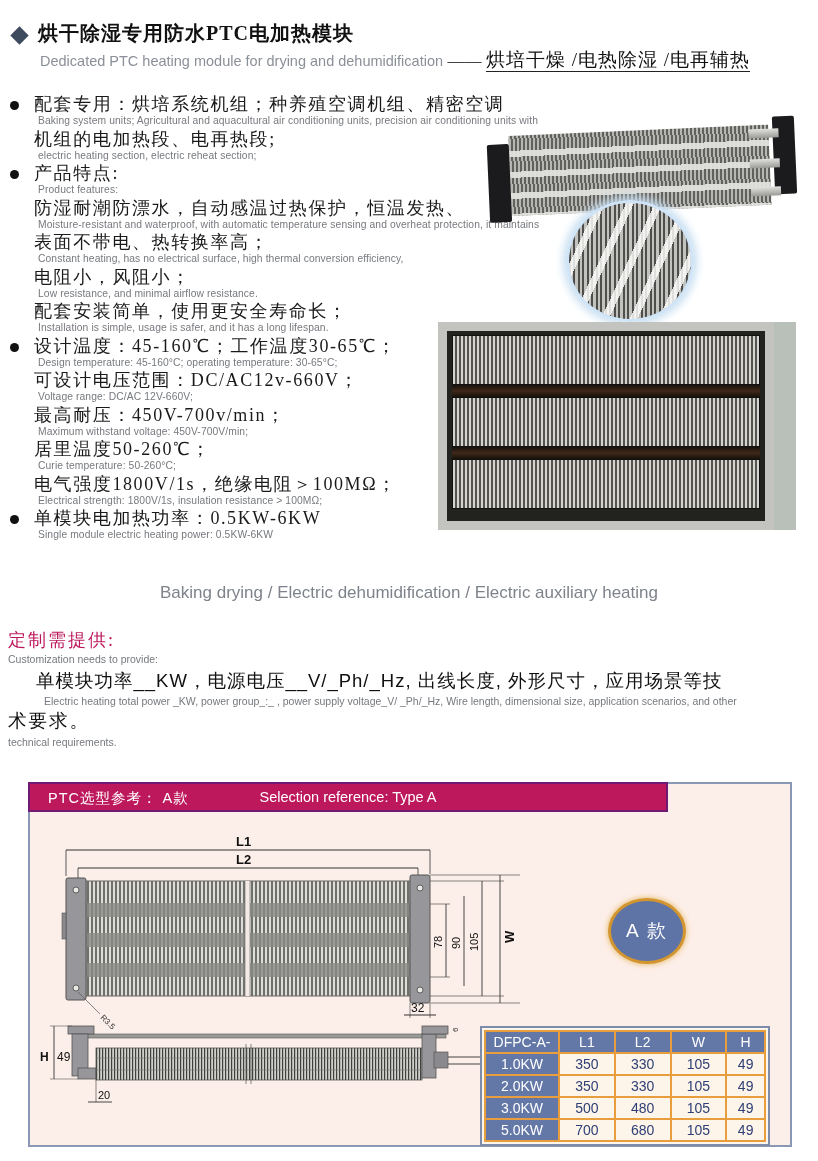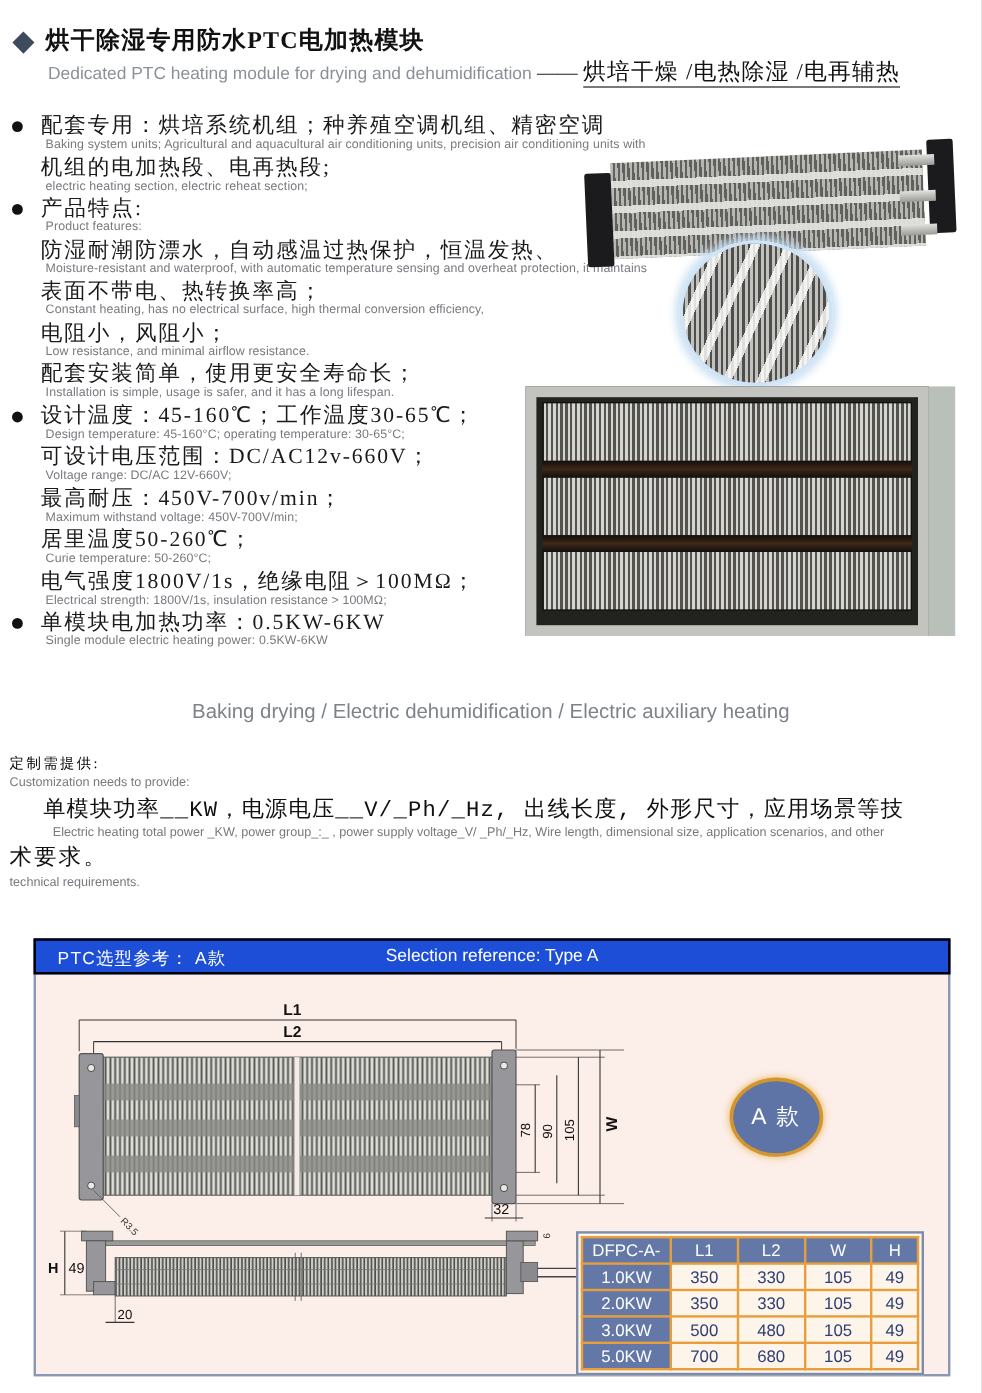--- a/index.html
+++ b/index.html
@@ -42,30 +42,30 @@
 
   .photo2 { position:absolute; left:438px; top:322px; width:336px; height:208px;
      border:9px solid #c3c3bf; background:#22221e; padding:4px 5px; }
   .photo2 .row { height:50px; background:repeating-linear-gradient(90deg,#d4d4d0 0 2px,#55534d 2px 4px); border:1px solid #111; }
   .photo2 .gap { height:12px; background:linear-gradient(#17120c,#3f2818,#17120c); }
   .photo2-side { position:absolute; left:774px; top:322px; width:22px; height:208px; background:#b9c0ba; }
 
   
   .apps { position:absolute; left:0; top:583px; width:818px; text-align:center; font-size:17px; color:#7e838b; }
   .custom { position:absolute; left:8px; top:628px; width:805px; }
-  .custom .t-zh { font-family:"Liberation Serif", serif; font-size:12px; color:#000000; letter-spacing:2px; }
+  .custom .t-zh { font-family:"Liberation Serif", serif; font-size:18px; color:#be185d; letter-spacing:2px; }
   .custom .t-en { font-size:10.5px; color:#76797e; margin:1px 0 3px 0; }
-  .custom .l1-zh { font-family:Liberation Mono, monospace; font-size:18.5px; color:#111; letter-spacing:1px; padding-left:28px; white-space:nowrap; }
+  .custom .l1-zh { font-family:Liberation Sans, sans-serif; font-size:18.5px; color:#111; letter-spacing:1px; padding-left:28px; white-space:nowrap; }
   .custom .l1-en { font-size:10.5px; color:#76797e; padding-left:36px; margin:2px 0 1px 0; white-space:nowrap; }
   .custom .l2-zh { font-family:"Liberation Serif", serif; font-size:18.5px; color:#111; letter-spacing:2px; }
   .custom .l2-en { font-size:10.5px; color:#76797e; margin-top:3px; }
 
   
   .panel { position:absolute; left:28px; top:782px; width:764px; height:365px; background:#fceee8; border:2px solid #8b98b5; }
-  .panel-hdr { position:absolute; left:-2px; top:-2px; width:764px; height:30px; background:#1d4ed8; border:2px solid #000000; }
+  .panel-hdr { position:absolute; left:-2px; top:-2px; width:640px; height:30px; background:#be185d; border:2px solid #701a75; }
   .panel-hdr .ph-left { position:absolute; left:18px; top:5px; color:#fff; font-size:14.5px; letter-spacing:1px; }
   .panel-hdr .ph-center { position:absolute; left:50%; transform:translateX(-50%); top:5px; color:#fff; font-size:14.5px; }
 
   .drawing { position:absolute; left:8px; top:34px; width:500px; height:302px; }
 
   .badge { position:absolute; left:578px; top:114px; width:78px; height:66px; border-radius:50%;
      background:#5f74a6; border:3px solid #d2952f; box-shadow:0 0 5px 1px #e9c27c;
      color:#fff; font-size:19px; display:flex; align-items:center; justify-content:center; letter-spacing:2px; }
 
   .spec { position:absolute; left:450px; top:242px; width:290px; border:2px solid #7d8cab; background:#fdf4ea; padding:2px; }

